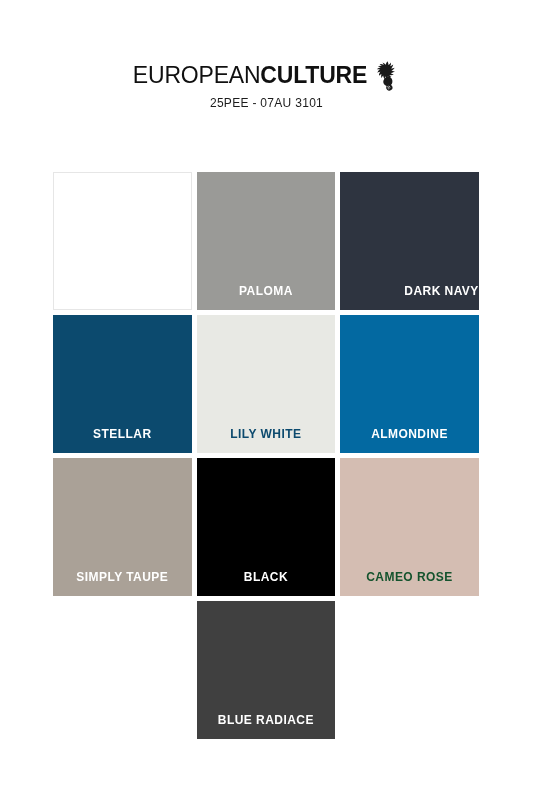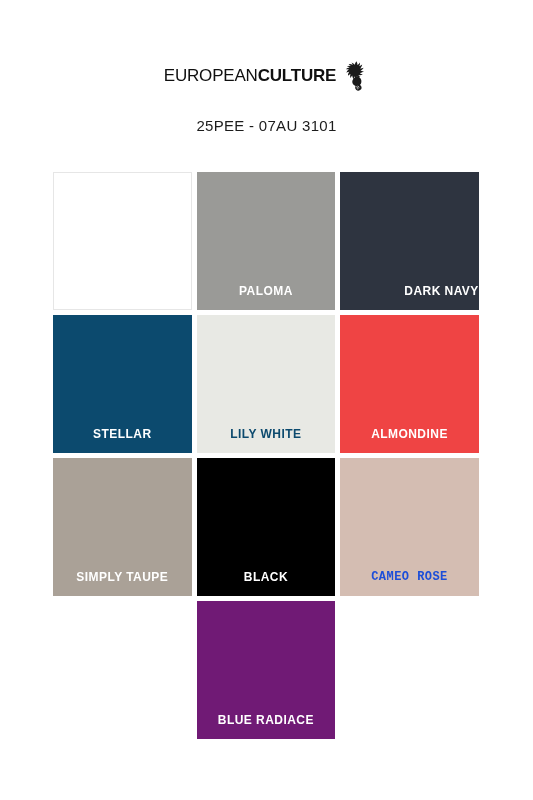--- a/index.html
+++ b/index.html
@@ -23,42 +23,42 @@
     text-align: center;
   }
   .brand-row {
     display: flex;
     align-items: center;
     justify-content: center;
     gap: 7px;
     height: 34px;
   }
   .wordmark {
-    font-size: 17px;
+    font-size: 23px;
     letter-spacing: -0.2px;
     color: #101010;
     white-space: nowrap;
     line-height: 1;
   }
   .wordmark .thin {
     font-weight: 400;
   }
   .wordmark .thick {
     font-weight: 700;
   }
   .crest {
     width: 26px;
     height: 32px;
     display: block;
     flex: 0 0 auto;
     margin-top: 1px;
   }
   .subtitle {
-    margin-top: 26px;
-    font-size: 15px;
+    margin-top: 5px;
+    font-size: 12px;
     font-weight: 400;
     letter-spacing: 0.3px;
     color: #1c1c1c;
     line-height: 1;
   }
 
   
   .grid {
     position: absolute;
     left: 53px;
@@ -147,44 +147,44 @@
         <div class="swatch" style="background: #0c4a6e;">
           <div class="swatch-label" style="color: rgb(255, 255, 255);">STELLAR</div>
         </div>
       </div>
       <div class="cell">
         <div class="swatch" style="background: rgb(232, 233, 228);">
           <div class="swatch-label" style="color: #0c4a6e;">LILY WHITE</div>
         </div>
       </div>
       <div class="cell">
-        <div class="swatch" style="background: #ef4444; padding-left: 19px;">
+        <div class="swatch" style="background: #0369a1; padding-left: 19px;">
           <div class="swatch-label" style="color: rgb(255, 255, 255);">ALMONDINE</div>
         </div>
       </div>
     </div>
     <div class="row">
       <div class="cell">
         <div class="swatch" style="background: rgb(170, 161, 151);">
           <div class="swatch-label" style="color: rgb(255, 255, 255);">SIMPLY TAUPE</div>
         </div>
       </div>
       <div class="cell">
         <div class="swatch" style="background: rgb(0, 0, 0);">
           <div class="swatch-label" style="color: rgb(255, 255, 255);">BLACK</div>
         </div>
       </div>
       <div class="cell">
         <div class="swatch" style="background: rgb(212, 189, 178);">
-          <div class="swatch-label" style="color: #1d4ed8; font-family: Liberation Mono, monospace;">CAMEO ROSE</div>
+          <div class="swatch-label" style="color: #14532d;">CAMEO ROSE</div>
         </div>
       </div>
     </div>
     <div class="row">
       <div class="cell empty"></div>
       <div class="cell">
-        <div class="swatch" style="background: #701a75;">
+        <div class="swatch" style="background: #404040;">
           <div class="swatch-label" style="color: rgb(255, 255, 255);">BLUE RADIACE</div>
         </div>
       </div>
       <div class="cell empty"></div>
     </div>
   </div>
 
 </body></html>

